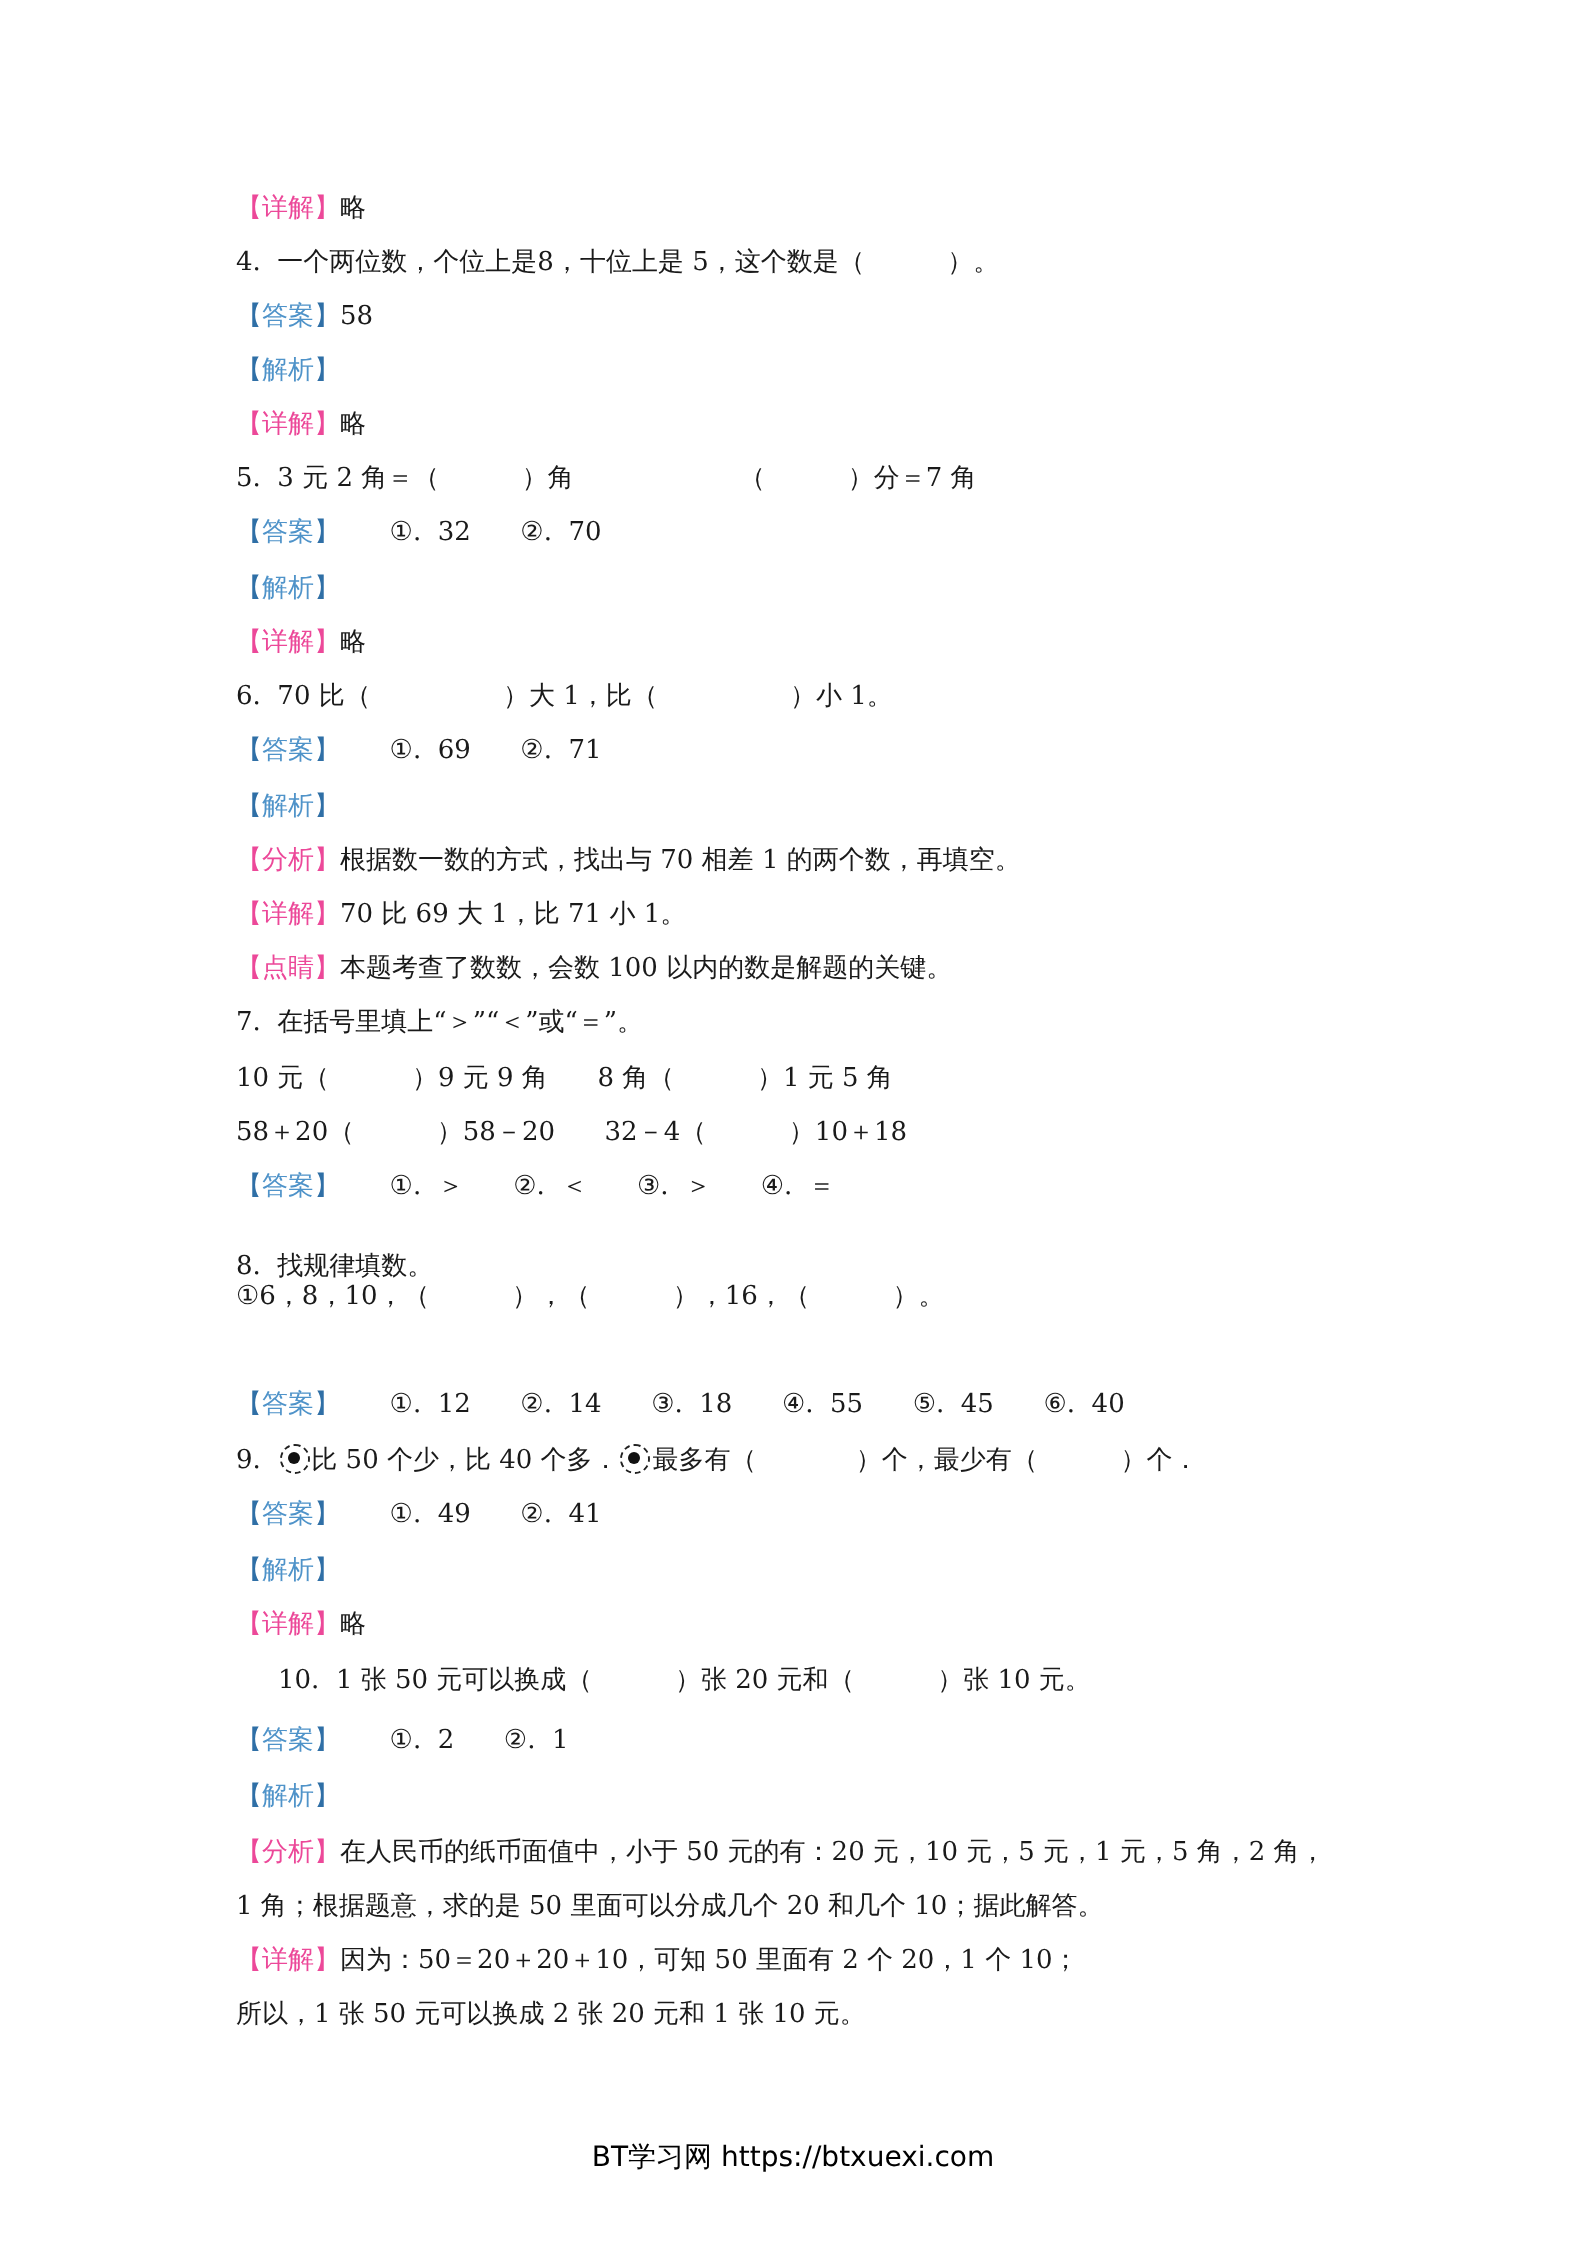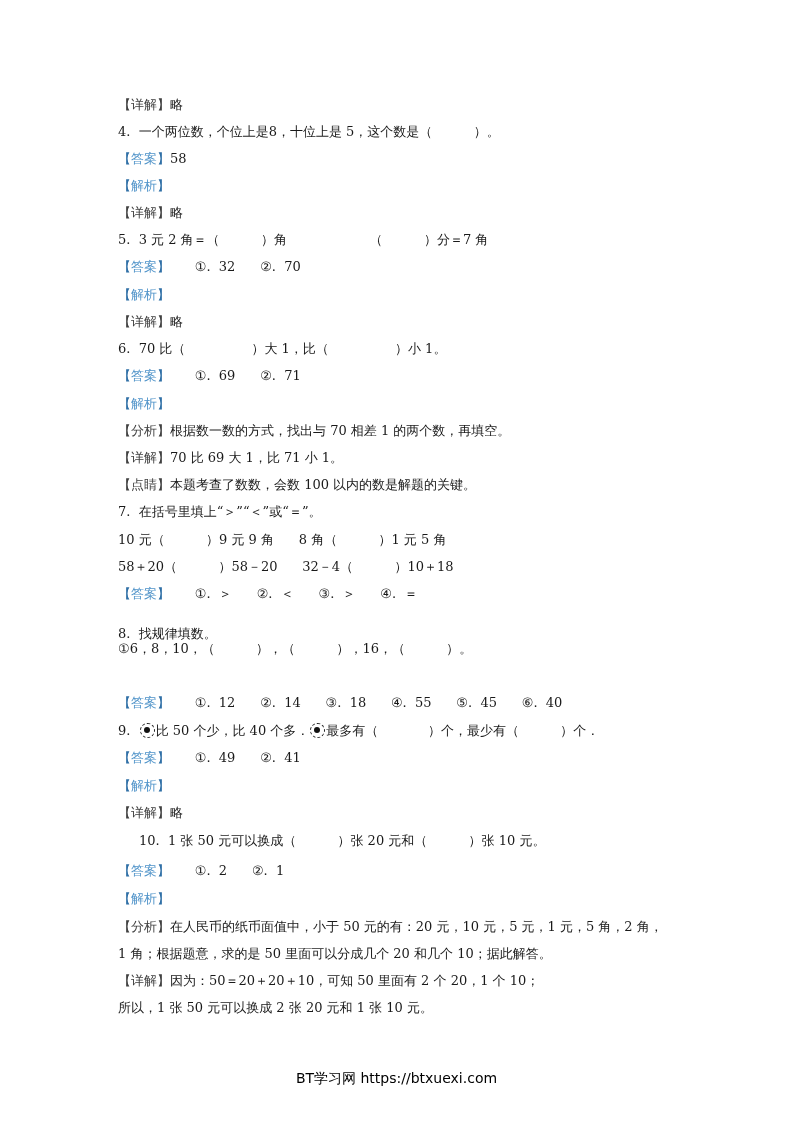--- a/index.html
+++ b/index.html
@@ -6,21 +6,21 @@
   body {
     width: 793px; height: 1122px; position: relative; overflow: hidden;
     font-family: "DejaVu Serif", "Liberation Serif", serif;
     color: #1a1a1a;
   }
   .page { position: absolute; left: 0; top: 0; width: 793px; height: 1122px; }
   .line {
     position: absolute; left: 118px; white-space: pre;
     font-size: 13px; line-height: 18px; height: 18px;
   }
-  .tag-dark { color: #404040; }
+  .tag-dark { color: #ec4899; }
   .tag-blue { color: #4f93c9; }
   .tag-blue .br { color: #2f6fa6; }
   .ans-item { display: inline-block; }
   .ball {
     display: inline-block; width: 15px; height: 15px; border-radius: 50%;
     border: 1.5px dashed #222; box-sizing: border-box; position: relative;
     vertical-align: -3px; margin: 0 1px;
   }
   .ball::after {
     content: ""; position: absolute; left: 3px; top: 3px; width: 6px; height: 6px;

